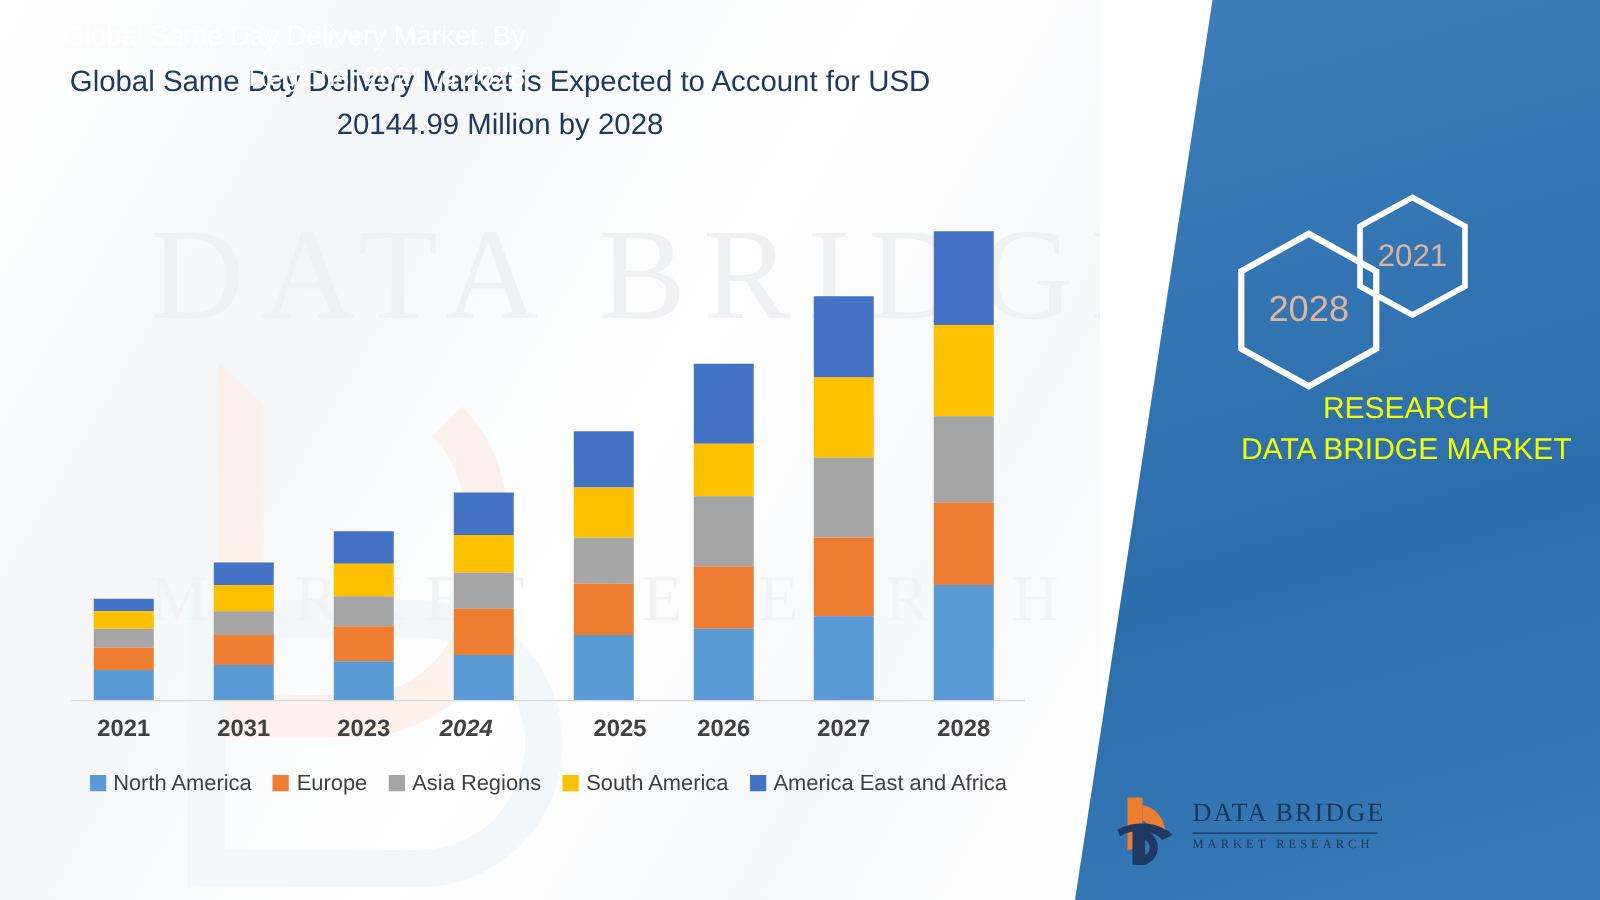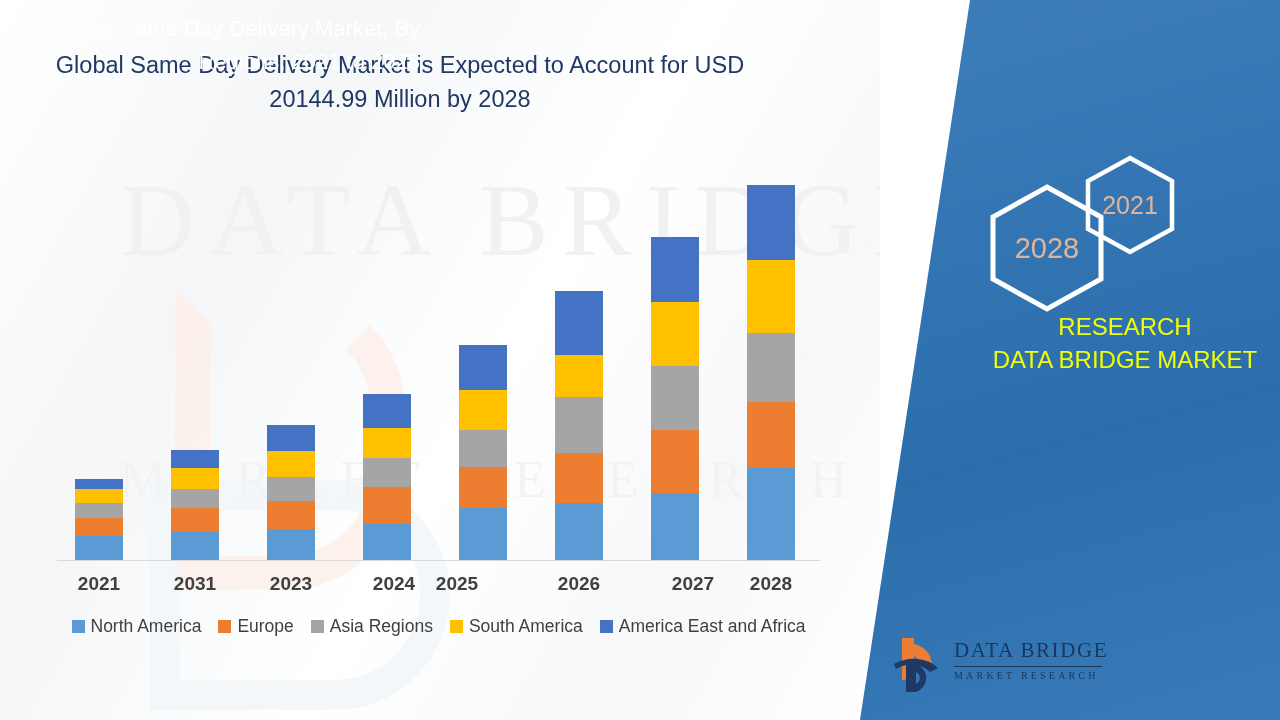--- a/index.html
+++ b/index.html
@@ -202,51 +202,51 @@
       <div class="x-label" style="left: 243px;">2023</div>
       <div class="bar-col" style="left: 363px; bottom: 160px;">
         <div class="bar-stack">
           <div class="seg" style="height: 36px; background: rgb(91, 155, 213);"></div>
           <div class="seg" style="height: 37px; background: rgb(237, 125, 49);"></div>
           <div class="seg" style="height: 29px; background: rgb(165, 165, 165);"></div>
           <div class="seg" style="height: 30px; background: rgb(255, 192, 0);"></div>
           <div class="seg" style="height: 34px; background: rgb(68, 114, 196);"></div>
         </div>
       </div>
-      <div class="x-label" style="left: 346px;">2024</div>
+      <div class="x-label" style="left: 325px; font-style: italic;">2024</div>
       <div class="bar-col" style="left: 459px; bottom: 160px;">
         <div class="bar-stack">
           <div class="seg" style="height: 52px; background: rgb(91, 155, 213);"></div>
           <div class="seg" style="height: 41px; background: rgb(237, 125, 49);"></div>
           <div class="seg" style="height: 37px; background: rgb(165, 165, 165);"></div>
           <div class="seg" style="height: 40px; background: rgb(255, 192, 0);"></div>
           <div class="seg" style="height: 45px; background: rgb(68, 114, 196);"></div>
         </div>
       </div>
-      <div class="x-label" style="left: 409px;">2025</div>
+      <div class="x-label" style="left: 448px;">2025</div>
       <div class="bar-col" style="left: 555px; bottom: 160px;">
         <div class="bar-stack">
           <div class="seg" style="height: 57px; background: rgb(91, 155, 213);"></div>
           <div class="seg" style="height: 50px; background: rgb(237, 125, 49);"></div>
           <div class="seg" style="height: 56px; background: rgb(165, 165, 165);"></div>
           <div class="seg" style="height: 42px; background: rgb(255, 192, 0);"></div>
           <div class="seg" style="height: 64px; background: rgb(68, 114, 196);"></div>
         </div>
       </div>
       <div class="x-label" style="left: 531px;">2026</div>
       <div class="bar-col" style="left: 651px; bottom: 160px;">
         <div class="bar-stack">
           <div class="seg" style="height: 67px; background: rgb(91, 155, 213);"></div>
           <div class="seg" style="height: 63px; background: rgb(237, 125, 49);"></div>
           <div class="seg" style="height: 64px; background: rgb(165, 165, 165);"></div>
           <div class="seg" style="height: 64px; background: rgb(255, 192, 0);"></div>
           <div class="seg" style="height: 65px; background: rgb(68, 114, 196);"></div>
         </div>
       </div>
-      <div class="x-label" style="left: 645px; text-align: center;">2027</div>
+      <div class="x-label" style="left: 627px; text-align: center;">2027</div>
       <div class="bar-col" style="left: 747px; bottom: 160px;">
         <div class="bar-stack">
           <div class="seg" style="height: 92px; background: rgb(91, 155, 213);"></div>
           <div class="seg" style="height: 66px; background: rgb(237, 125, 49);"></div>
           <div class="seg" style="height: 69px; background: rgb(165, 165, 165);"></div>
           <div class="seg" style="height: 73px; background: rgb(255, 192, 0);"></div>
           <div class="seg" style="height: 75px; background: rgb(68, 114, 196);"></div>
         </div>
       </div>
       <div class="x-label" style="left: 723px;">2028</div>

